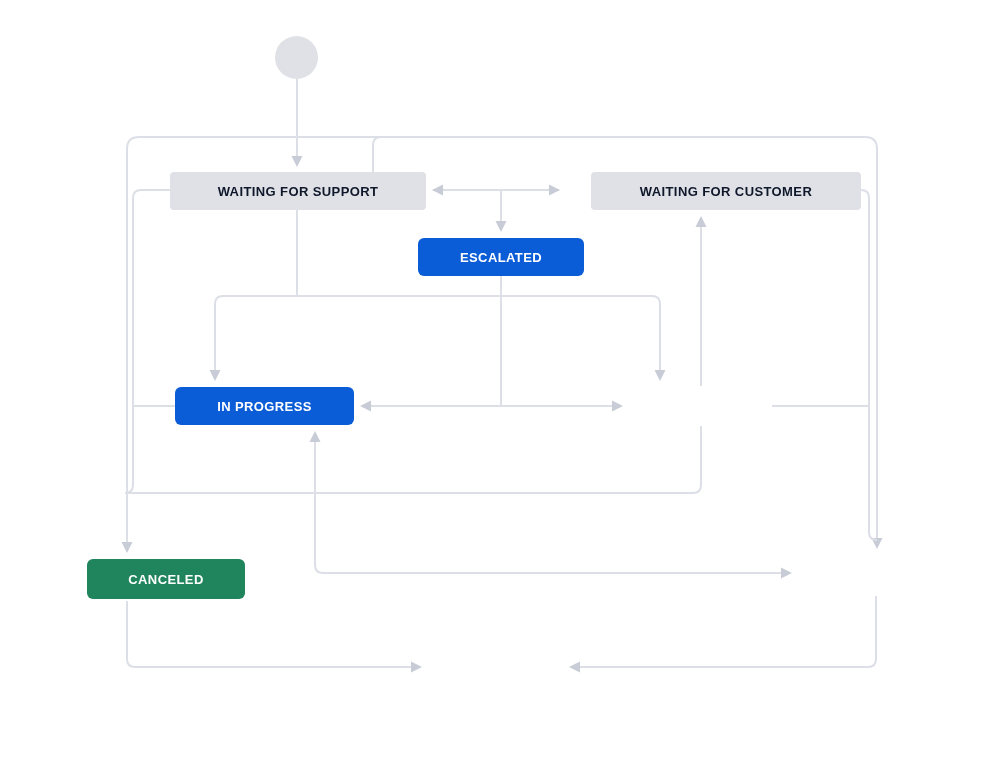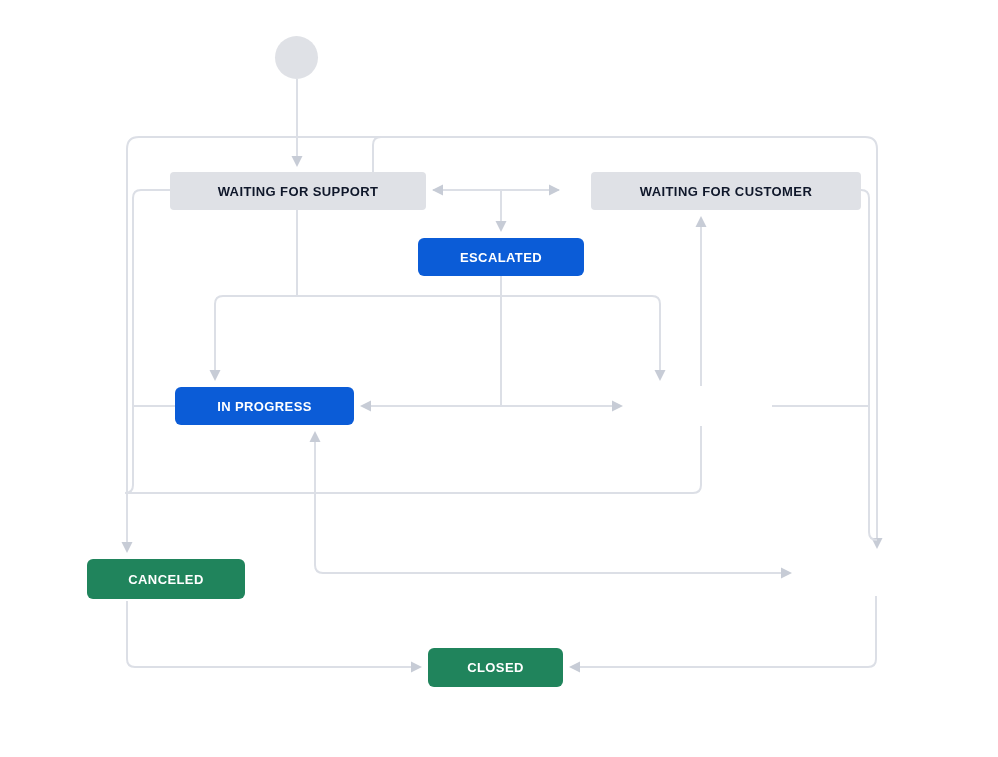--- a/index.html
+++ b/index.html
@@ -110,17 +110,14 @@
   <div class="node blue" style="left:175px;top:387px;width:179px;height:38px;">
     <span>IN PROGRESS</span>
   </div>
 
 
   <div class="node green" style="left:49px;top:559px;width:158px;height:40px;margin-left:38px;">
     <span>CANCELED</span>
   </div>
 
 
-  <div class="node green" style="left:428px;top:648px;width:135px;height:39px;">
-    <span>CLOSED</span>
-  </div>
 
 </div>
 
 </body></html>

